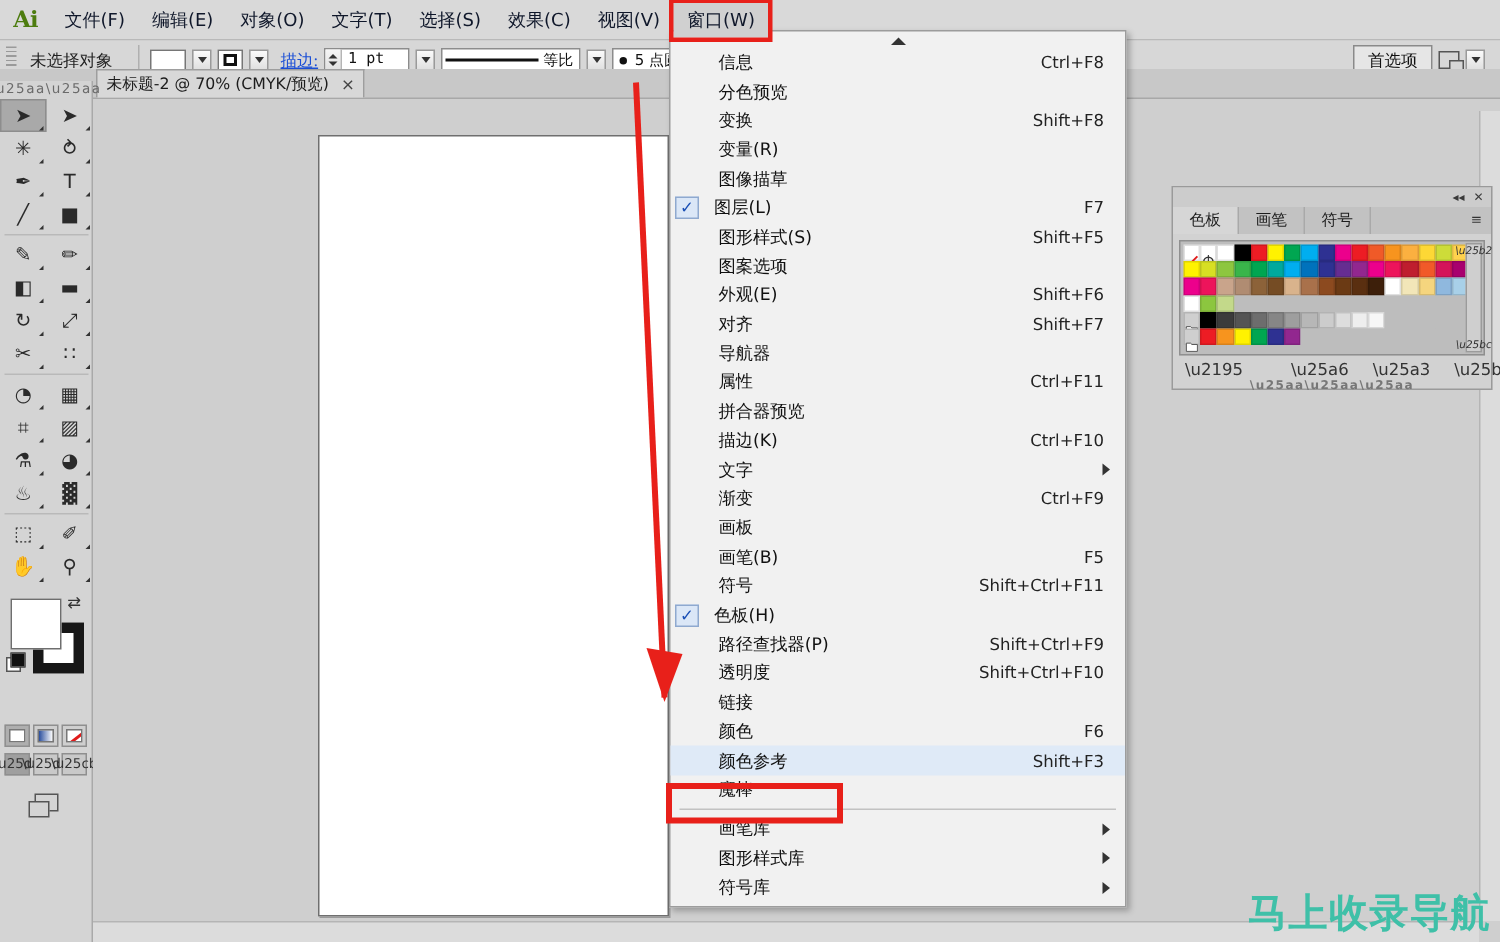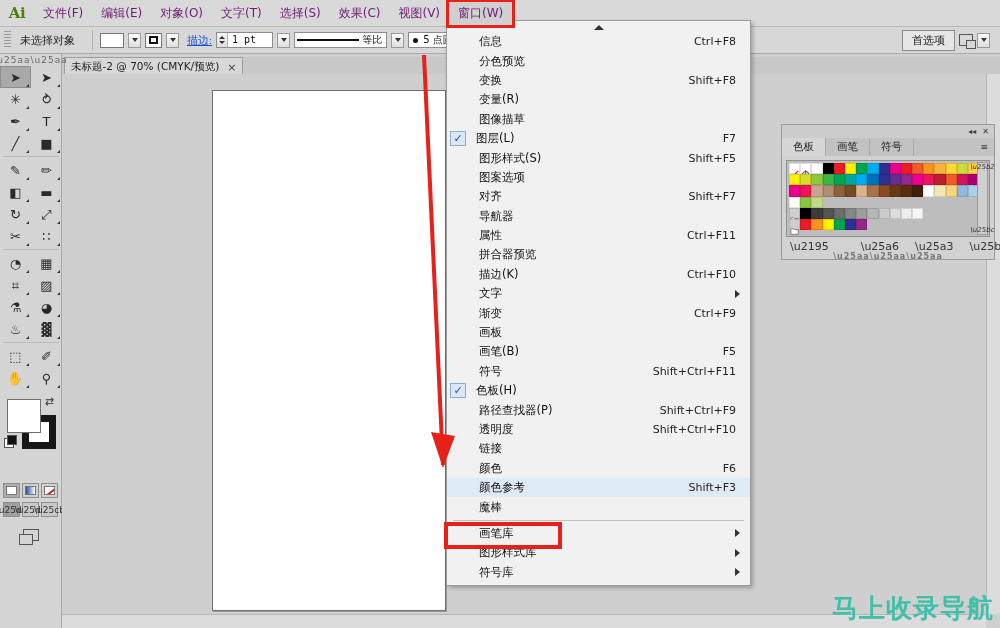--- a/index.html
+++ b/index.html
@@ -15,21 +15,21 @@
     position:absolute;left:0;top:0;width:1000px;height:27px;
     background:#d9d9d9;border-bottom:1px solid #b9b9b9;
     display:flex;align-items:center;
   }
   .ai-logo{
     width:34px;height:27px;display:flex;align-items:center;justify-content:center;
     font-weight:bold;font-size:15px;color:#4d7c0f;font-family:"DejaVu Serif","Liberation Serif",serif;
     letter-spacing:-0.5px;
   }
   .menu-item{
-    padding:3px 9px;font-size:12px;color:#701a75;white-space:nowrap;cursor:default;
+    padding:3px 9px;font-size:12px;color:#0f172a;white-space:nowrap;cursor:default;
   }
   .menu-item.active{
     background:#d0d0d0;outline:3px solid #e8201a;position:relative;z-index:40;
   }
 
   
   .controlbar{
     position:absolute;left:0;top:27px;width:1000px;height:27px;
     background:#d7d7d7;border-bottom:1px solid #aaa;
     display:flex;align-items:center;gap:4px;padding-left:4px;
@@ -76,21 +76,21 @@
   .pref-btn{
     font-size:11px;color:#111;border:1px solid #8a8a8a;background:#e6e6e6;
     padding:2px 9px;
   }
   .arrange-ico{width:14px;height:12px;border:1.5px solid #555;position:relative;}
   .arrange-ico::after{content:"";position:absolute;right:-4px;bottom:-4px;width:8px;height:7px;
     border:1.5px solid #555;background:#d7d7d7;}
 
   
   .tabbar{
-    position:absolute;left:0;top:57px;width:1000px;height:20px;background:#c8c8c8;
+    position:absolute;left:0;top:46px;width:1000px;height:20px;background:#c8c8c8;
     border-bottom:1px solid #a8a8a8;display:flex;align-items:flex-end;padding-left:64px;
   }
   .doctab{
     height:19px;background:#d8d8d8;border:1px solid #9e9e9e;border-bottom:none;
     display:flex;align-items:center;padding:0 6px;gap:8px;font-size:10.5px;color:#1c1c1c;
   }
   .doctab .x{font-size:11px;color:#444;}
 
   
   .toolpanel{
@@ -509,20 +509,25 @@
           <div class="chk"></div>
           <div class="lbl">图形样式(S)</div>
           <div class="sc">Shift+F5</div>
         </div>
         <div class="mrow">
           <div class="chk"></div>
           <div class="lbl">图案选项</div>
         </div>
         <div class="mrow">
           <div class="chk"></div>
+          <div class="lbl">外观(E)</div>
+          <div class="sc">Shift+F6</div>
+        </div>
+        <div class="mrow">
+          <div class="chk"></div>
           <div class="lbl">对齐</div>
           <div class="sc">Shift+F7</div>
         </div>
         <div class="mrow">
           <div class="chk"></div>
           <div class="lbl">导航器</div>
         </div>
         <div class="mrow">
           <div class="chk"></div>
           <div class="lbl">属性</div>

